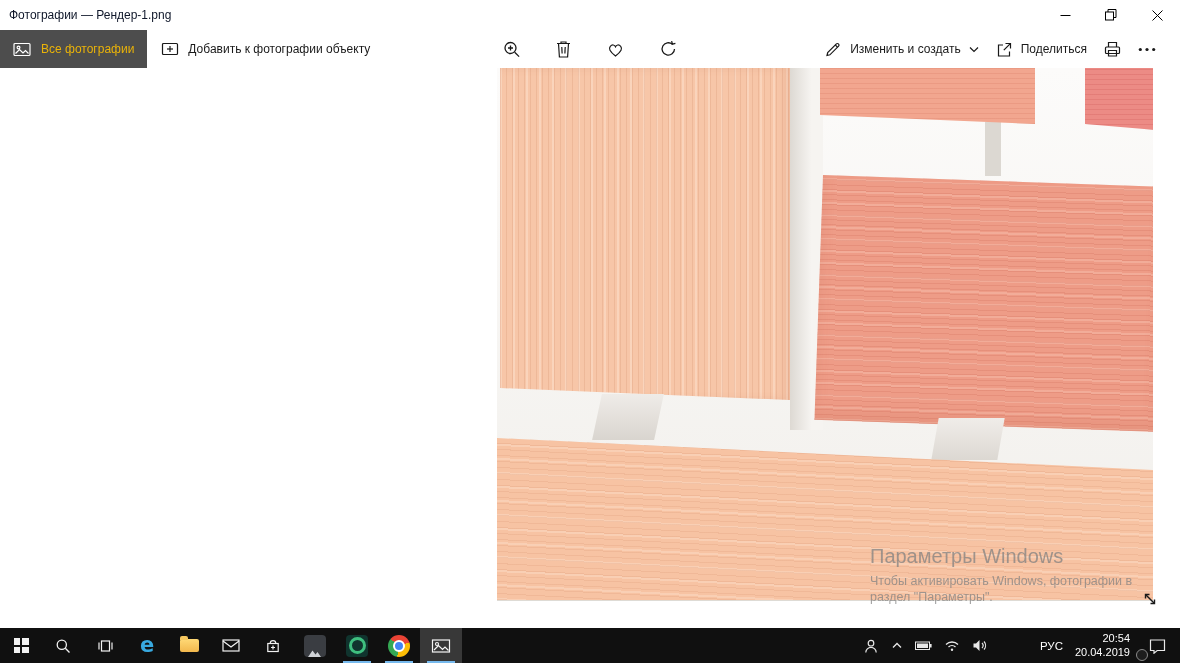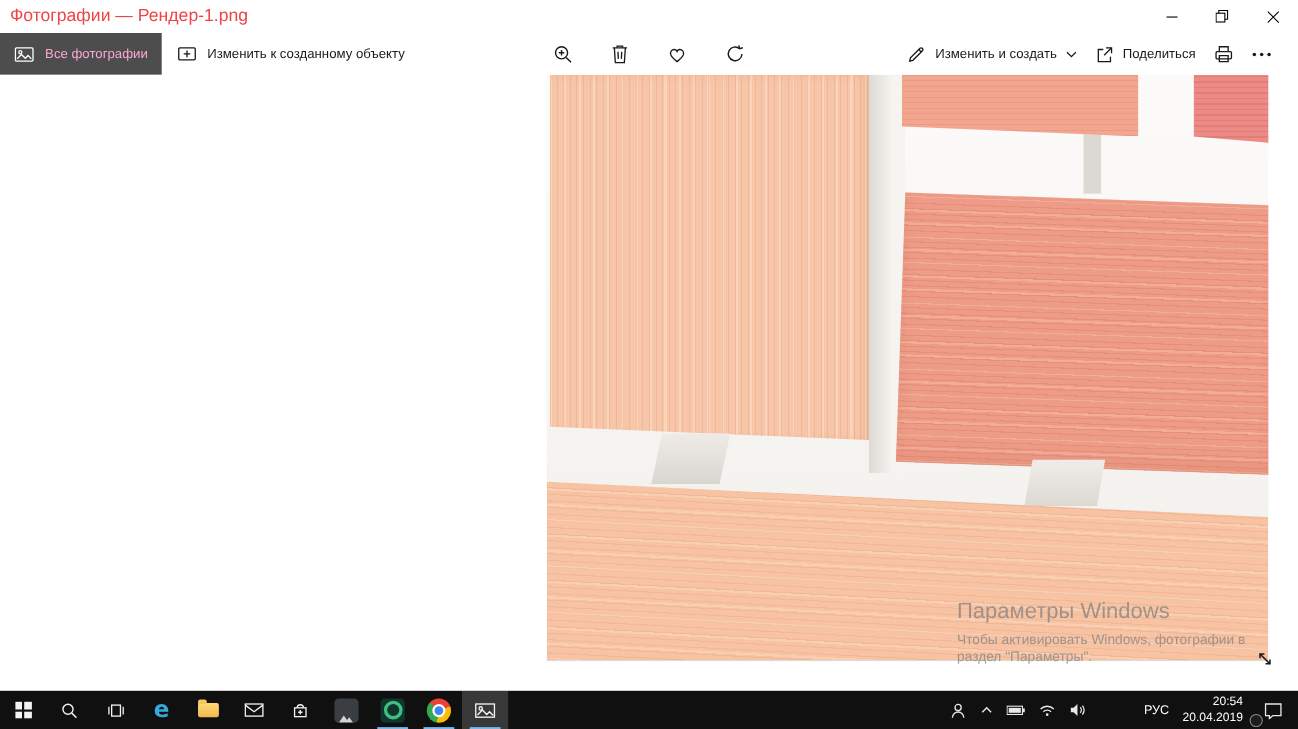--- a/index.html
+++ b/index.html
@@ -3,27 +3,27 @@
 <meta charset="utf-8">
 <style>
   html,body{margin:0;padding:0;}
   body{width:1180px;height:663px;background:#fff;font-family:"Liberation Sans",sans-serif;overflow:hidden;}
   button{font:inherit;color:inherit;background:none;border:none;padding:0;margin:0;cursor:default;}
   svg{display:block;}
   .window{position:relative;width:1180px;height:663px;background:#fff;overflow:hidden;}
 
   
   .titlebar{height:30px;display:flex;align-items:center;background:#fff;}
-  .title{font-size:16px;color:#ef4444;padding-left:9px;flex:1;white-space:nowrap;}
+  .title{font-size:12px;color:#0f172a;padding-left:9px;flex:1;white-space:nowrap;}
   .win-controls{display:flex;height:100%;}
   .win-btn{width:46px;height:30px;display:flex;align-items:center;justify-content:center;}
 
   
   .toolbar{height:38px;display:flex;align-items:stretch;background:#fff;position:relative;}
-  .btn-allphotos{background:#4d4d4d;color:#f9a8d4;display:flex;align-items:center;gap:10px;padding:0 13px;font-size:12px;white-space:nowrap;}
+  .btn-allphotos{background:#4d4d4d;color:#eab308;display:flex;align-items:center;gap:10px;padding:0 13px;font-size:12px;white-space:nowrap;}
   .btn-add{display:flex;align-items:center;gap:9px;padding:0 14px;font-size:12px;color:#1a1a1a;white-space:nowrap;}
   .center-icons{position:absolute;left:50%;top:0;height:100%;transform:translateX(-50%);display:flex;align-items:center;gap:33px;}
   .icon-btn{display:flex;align-items:center;justify-content:center;}
   .right-icons{margin-left:auto;display:flex;align-items:center;gap:16px;padding-right:24px;}
   .labeled-btn{display:flex;align-items:center;gap:8px;font-size:12px;color:#1a1a1a;white-space:nowrap;}
 
   
   .content{position:absolute;top:68px;left:0;right:0;bottom:35px;background:#fff;}
   .photo{position:absolute;left:497px;top:0;width:656px;height:532px;overflow:hidden;
          background:linear-gradient(180deg,#fcfbfa,#f1efeb);border-bottom:1px solid #dedbd5;}
@@ -126,21 +126,21 @@
       <span>Все фотографии</span>
     </button>
     <button class="btn-add">
       <span>
         <svg width="18" height="16" fill="none" stroke="#191919" stroke-width="1.2">
             <rect x="1.5" y="2.5" width="15" height="11" rx="1"></rect>
             <line x1="9" y1="5" x2="9" y2="11"></line>
             <line x1="6" y1="8" x2="12" y2="8"></line>
           </svg>
       </span>
-      <span>Изменить к созданному объекту</span>
+      <span>Добавить к фотографии объекту</span>
     </button>
 
     <div class="center-icons">
       <button class="icon-btn">
         <span>
           <svg width="20" height="20" fill="none" stroke="#191919" stroke-width="1.3">
               <circle cx="9" cy="9" r="5.5"></circle>
               <line x1="13.2" y1="13.2" x2="17.6" y2="17.6"></line>
               <line x1="6.5" y1="9" x2="11.5" y2="9"></line>
               <line x1="9" y1="6.5" x2="9" y2="11.5"></line>

